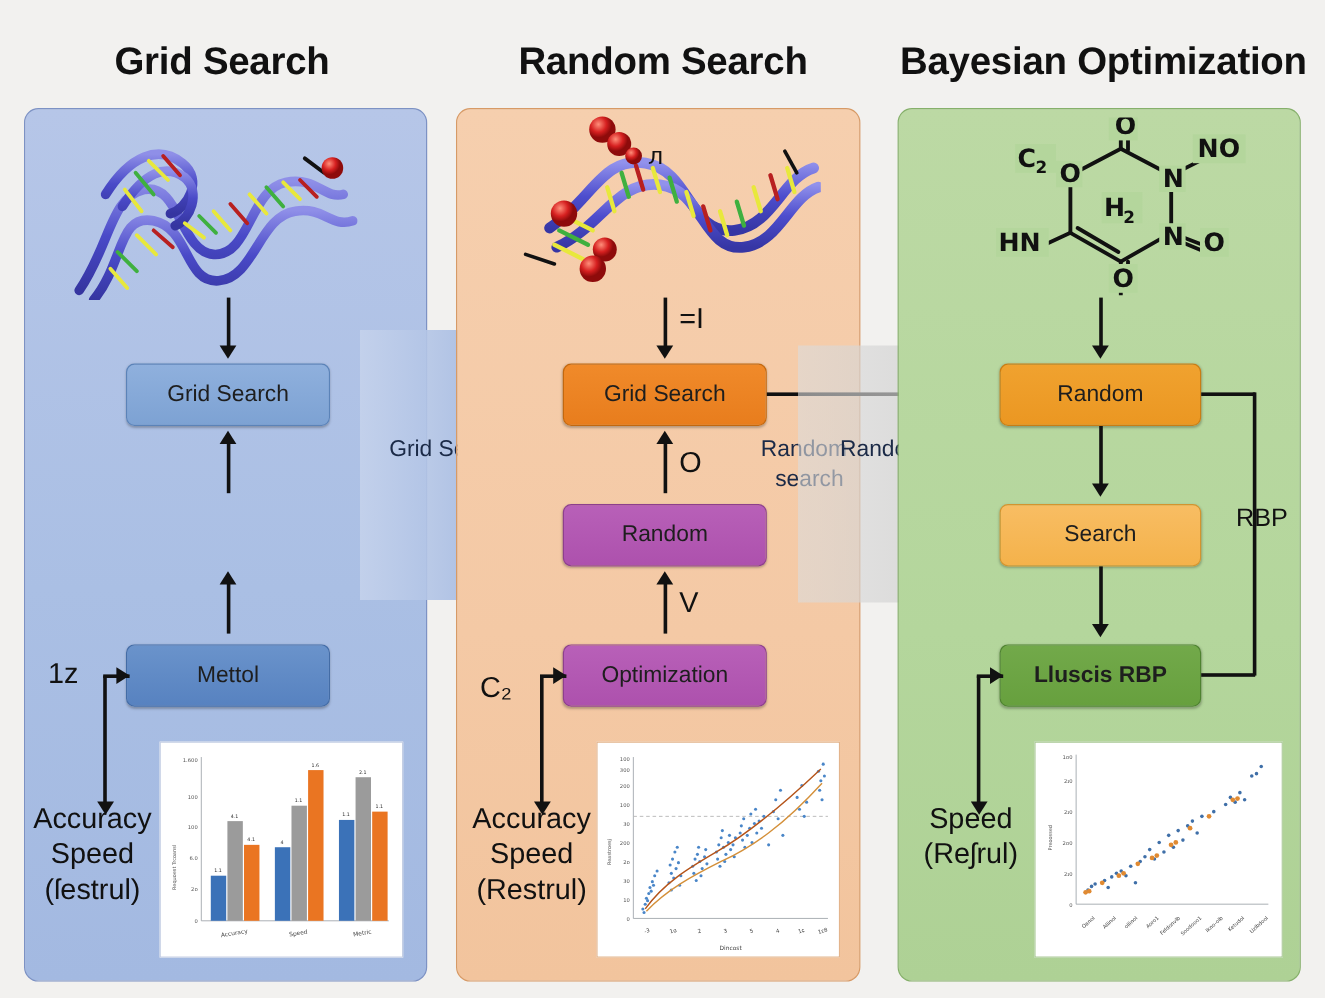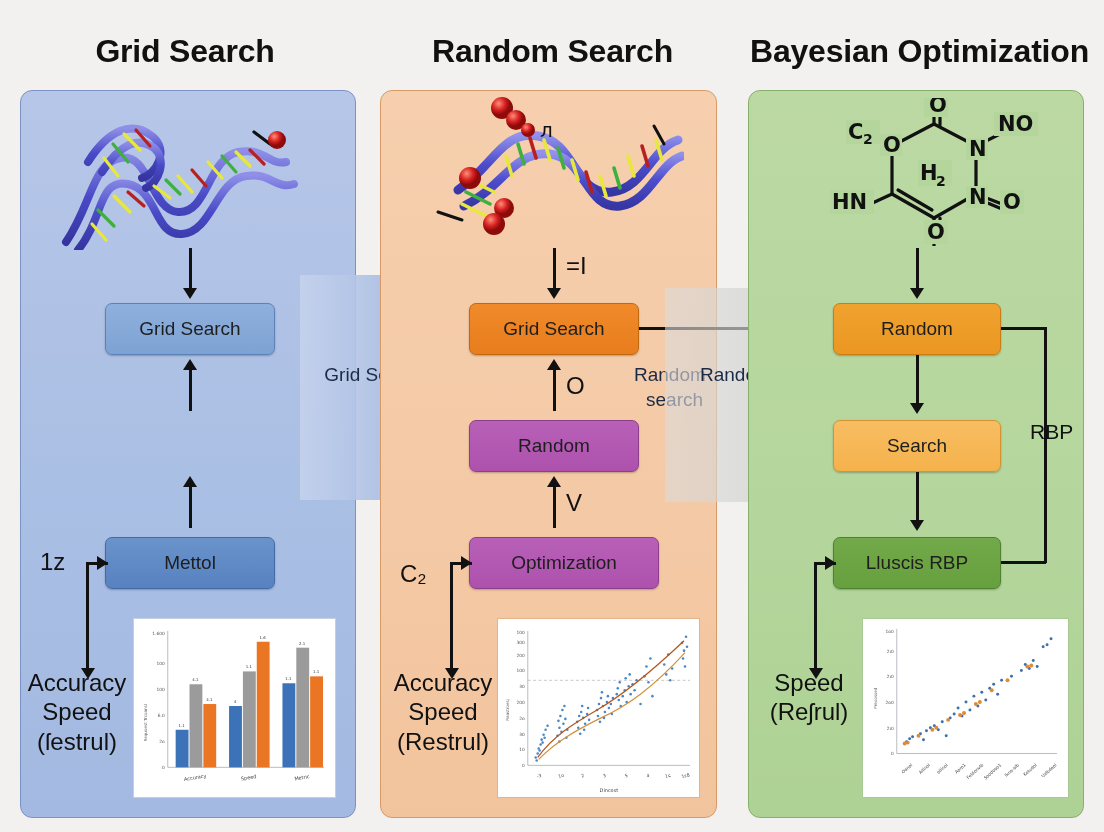--- a/index.html
+++ b/index.html
@@ -76,21 +76,21 @@
   
   .bx-blue-lt{background:linear-gradient(180deg,#8fb0dd,#7da2d3);border:1px solid #5b83b8;}
   .bx-blue-dk{background:linear-gradient(180deg,#6a93cb,#5782c0);border:1px solid #436ca6;}
   
   .bx-orange-dk{background:linear-gradient(180deg,#f08a2a,#e87d1d);border:1px solid #c2680f;}
   .bx-purple{background:linear-gradient(180deg,#b860b8,#ad51ad);border:1px solid #8d3f8d;}
   
   .bx-orange{background:linear-gradient(180deg,#f0a22f,#eb9722);border:1px solid #c97d14;}
   .bx-orange-lt{background:linear-gradient(180deg,#f7b košt,#f5b450);border:1px solid #d59533;}
   .bx-orange-lt{background:linear-gradient(180deg,#f8bd63,#f4b24b);border:1px solid #d3942f;}
-  .bx-green{background:linear-gradient(180deg,#72a94a,#67a03e);border:1px solid #4e8230;}
+  .bx-green{background:linear-gradient(180deg,#72a94a,#67a03e);border:1px solid #4e8230;font-weight:bold;}
 
   
   .vline{position:absolute;background:#111;width:2.6px;}
   .hline{position:absolute;background:#111;height:2.6px;}
   .arrow-dn, .arrow-up, .arrow-rt{
     position:absolute;width:0;height:0;
   }
   .arrow-dn{border-left:7px solid transparent;border-right:7px solid transparent;border-top:11px solid #111;}
   .arrow-up{border-left:7px solid transparent;border-right:7px solid transparent;border-bottom:11px solid #111;}
   .arrow-rt{border-top:7px solid transparent;border-bottom:7px solid transparent;border-left:11px solid #111;}
@@ -333,21 +333,21 @@
   <div class="edge-label" style="left:566px;top:372px;">O</div>
 
   <div class="fbox bx-purple" style="left:469px;top:420px;width:170px;height:52px;">
     <span>Random</span>
   </div>
 
   <div class="vline" style="left:553px;top:486px;height:42px;"></div>
   <div class="arrow-up" style="left:547px;top:476px;"></div>
   <div class="edge-label" style="left:566px;top:489px;">V</div>
 
-  <div class="fbox bx-purple" style="left:469px;top:537px;width:190px;height:52px;">
+  <div class="fbox bx-purple" style="left:469px;top:537px;width:170px;height:52px;">
     <span>Optimization</span>
   </div>
 
   <div class="vline" style="left:450px;top:563px;height:112px;"></div>
   <div class="hline" style="left:450px;top:562px;width:22px;"></div>
   <div class="arrow-rt" style="left:461px;top:556px;"></div>
   <div class="arrow-dn" style="left:445px;top:668px;"></div>
   <div class="edge-label" style="left:400px;top:560px;">C₂</div>
 
   <div class="caption" style="left:382px;top:668px;width:122px;">

